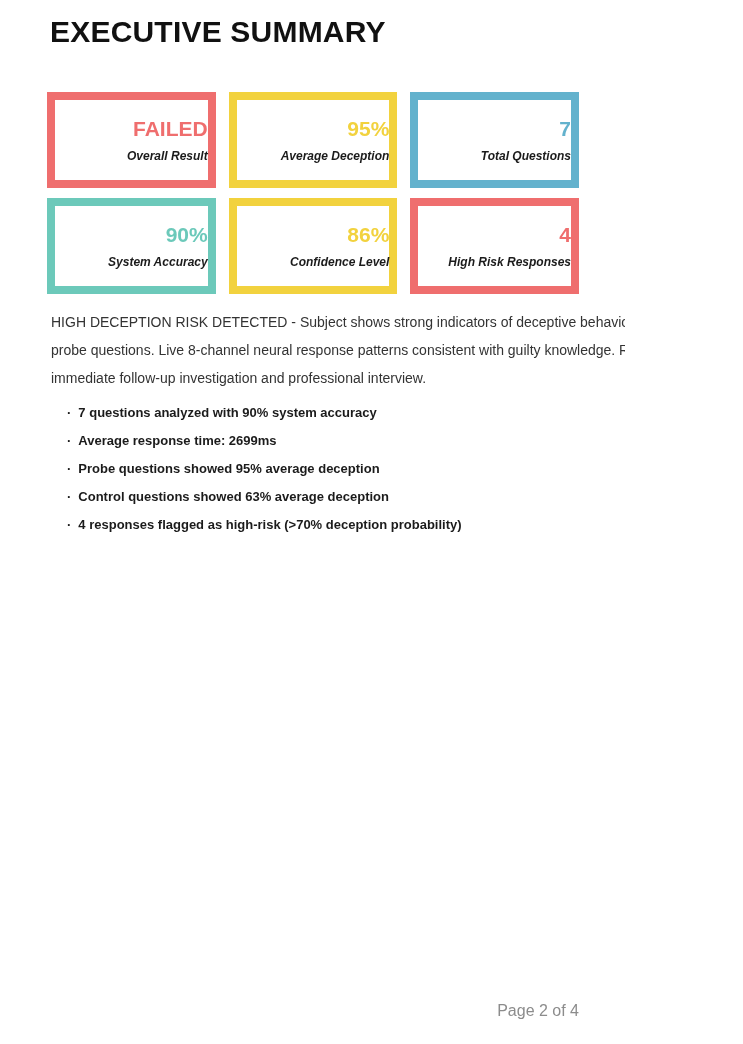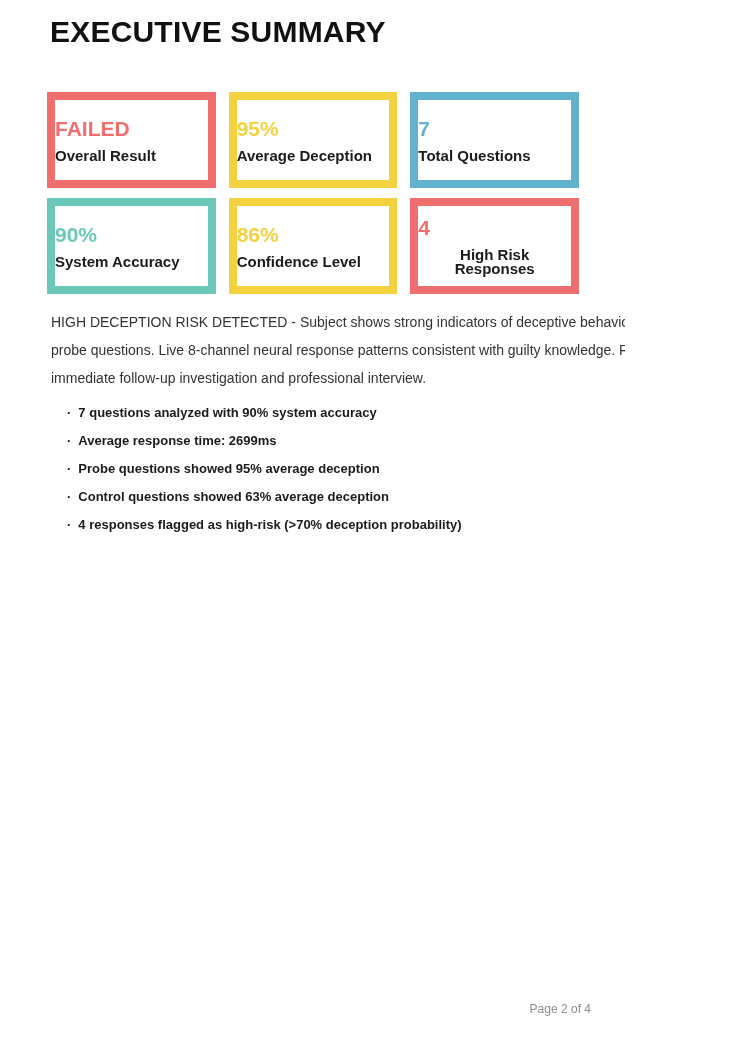--- a/index.html
+++ b/index.html
@@ -31,35 +31,36 @@
     grid-template-columns: repeat(3, 1fr);
     column-gap: 13px;
     row-gap: 10px;
   }
   .stat-card {
     height: 96px;
     background: #ffffff;
     border: 8px solid #cccccc; 
     display: flex;
     flex-direction: column;
-    align-items: flex-start;
+    align-items: flex-end;
     justify-content: center;
     text-align: center;
   }
   .stat-value {
     font-size: 21px;
     font-weight: bold;
     line-height: 22px;
   }
   .stat-label {
     margin-top: 9px;
-    font-size: 15px;
+    font-size: 12px;
     font-weight: bold;
     color: #1b1b1b;
     line-height: 14px;
+    font-style: italic;
   }
   .section-heading {
     margin: 0 0 0 3px;
     font-size: 21px;
     line-height: 24px;
     font-weight: bold;
     color: #111111;
   }
   .heading-assessment { margin-top: 48px; }
   .assessment-text {
@@ -85,22 +86,22 @@
     margin-bottom: 11px;
   }
   .bullet-glyph {
     display: inline-block;
     margin-right: 7px;
     font-weight: bold;
   }
   .page-footer {
     position: absolute;
     top: 1002px;
-    right: 34px;
-    font-size: 12px;
+    right: 46px;
+    font-size: 16px;
     color: #8c8c8c;
   }
 </style>
 </head>
 <body>
 
 <div class="page">
   <div class="content">
 
     <h1 class="page-title">EXECUTIVE SUMMARY</h1>

